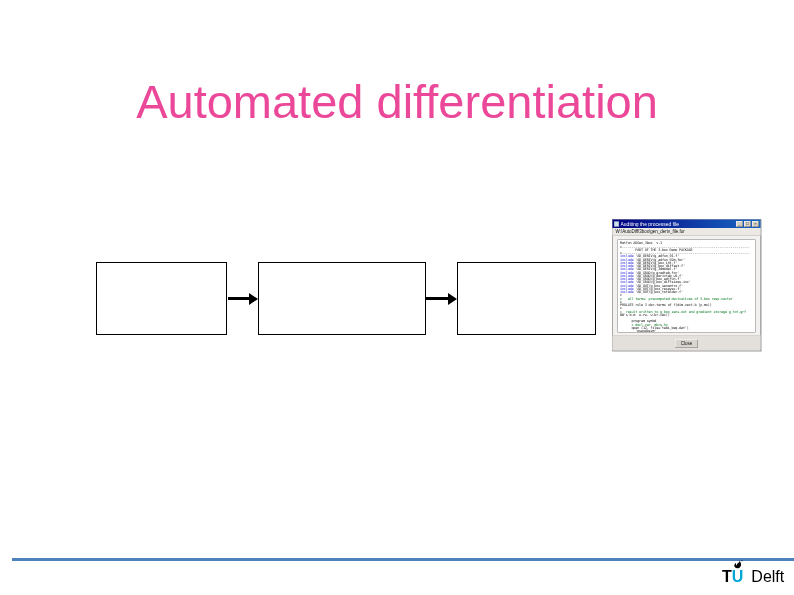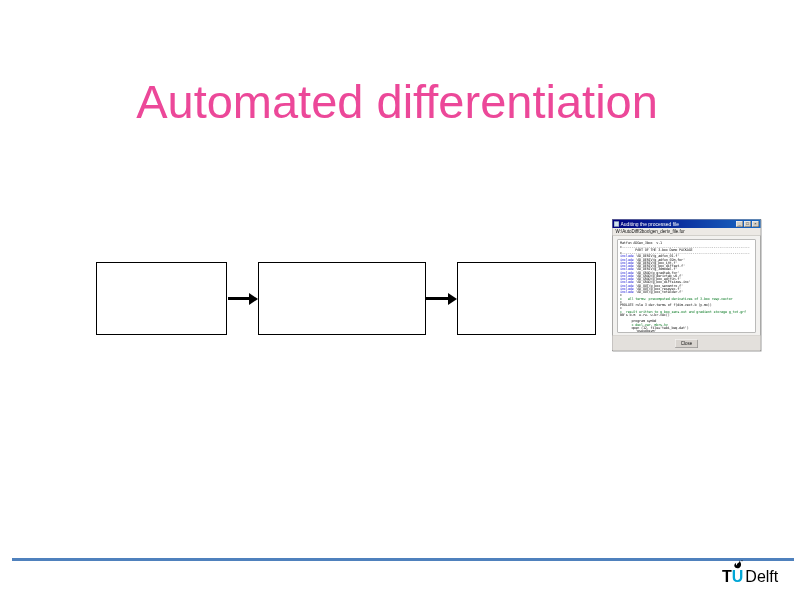--- a/index.html
+++ b/index.html
@@ -68,21 +68,21 @@
     font-size:9px; text-align:center; line-height:14px; color:#111;
   }
   
   .rule { position:absolute; left:12px; top:558px; width:782px; height:3px; background:#4f81bd; }
   .footer-text { position:absolute; left:13px; top:568px; font-size:13.5px; color:#000; }
   .logo { position:absolute; left:722px; top:560px; width:66px; height:28px; }
   .logo-flame { position:absolute; left:9px; top:0; }
   .logo-text { position:absolute; left:0; top:8px; font-size:16px; white-space:nowrap; }
   .logo-t { font-weight:700; color:#000; }
   .logo-u { font-weight:700; }
-  .logo-d { font-weight:500; color:#000; margin-left:2px; }
+  .logo-d { font-weight:500; color:#000; margin-left:8px; }
 </style>
 </head>
 <body>
 
 <div class="slide">
 
   <h1 class="title">Automated differentiation</h1>
 
   <div>
     <div class="fbox fbox1"></div>

